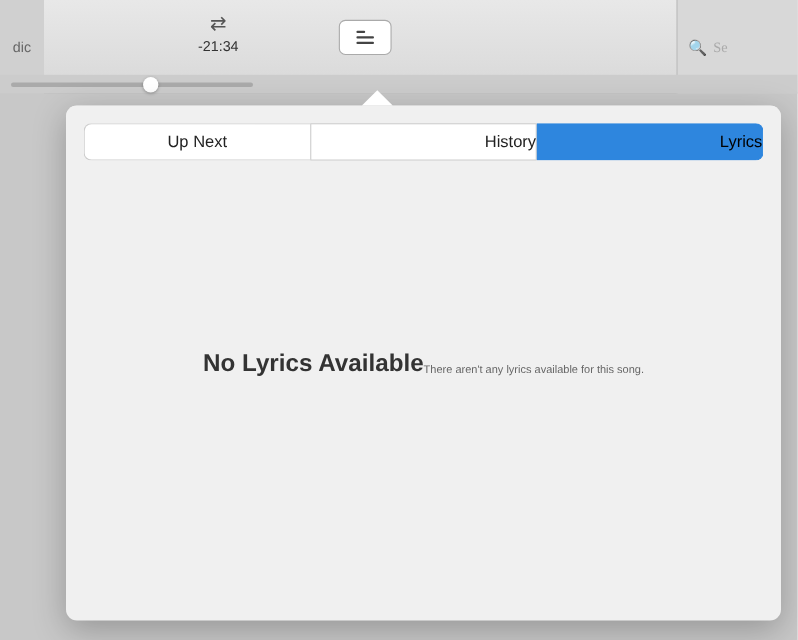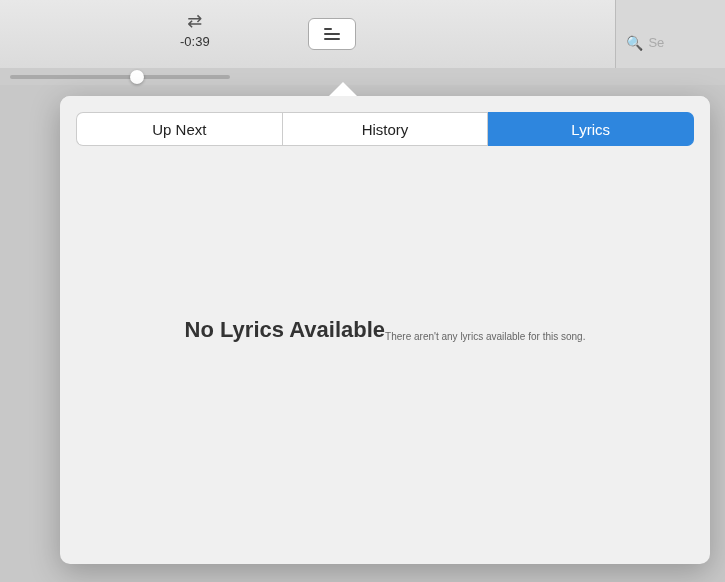--- a/index.html
+++ b/index.html
@@ -114,20 +114,21 @@
     }
 
     .search-icon-svg {
       color: #888;
       font-size: 14px;
     }
 
     .search-text {
       font-size: 13px;
       color: #aaa;
+      font-family: Liberation Serif, serif;
     }
 
     
     .progress-area {
       position: absolute;
       top: 68px;
       left: 0;
       right: 0;
       height: 17px;
       background: #ccc;
@@ -204,20 +205,21 @@
     }
 
     .tab:first-child {
       border-radius: 7px 0 0 7px;
       border-right: none;
     }
 
     .tab:nth-child(2) {
       border-left: 1px solid #ccc;
       border-right: 1px solid #ccc;
+      justify-content: flex-end;
     }
 
     .tab:last-child {
       border-radius: 0 7px 7px 0;
       border-left: none;
       background: #2e86de;
       color: white;
       border-color: #2e86de;
     }
 
@@ -242,24 +244,27 @@
       font-size: 10px;
       color: #666;
       text-align: center;
     }
   </style>
 </head>
 <body>
 
 <div class="top-bar">
 
+  <div class="top-bar-left">
+    <span style="font-size:13px;color:#666;">dic</span>
+  </div>
 
   <div class="repeat-section">
     <span class="repeat-icon">⇄</span>
-    <span class="time-display">-0:39</span>
+    <span class="time-display">-21:34</span>
   </div>
 
   <div class="queue-button">
     <div class="queue-icon">
       <div class="queue-line"></div>
       <div class="queue-line"></div>
       <div class="queue-line"></div>
     </div>
   </div>
 
@@ -279,21 +284,21 @@
 
 <div class="popup-panel">
 
   <div class="tab-bar">
     <div class="tab" style="background: #ffffff; color: #222; justify-content: center;">
       <span>Up Next</span>
     </div>
     <div class="tab" style="background: #ffffff; color: #222;">
       <span>History</span>
     </div>
-    <div class="tab" style="background: #2e86de; color: #ffffff; border-color: #2e86de;">
+    <div class="tab" style="background: #2e86de; color: #000000; border-color: #2e86de; justify-content: flex-end;">
       <span>Lyrics</span>
     </div>
   </div>
 
   <div class="content-area">
     <div class="no-lyrics-title">No Lyrics Available</div>
     <div class="no-lyrics-subtitle">There aren't any lyrics available for this song.</div>
   </div>
 
 </div>

